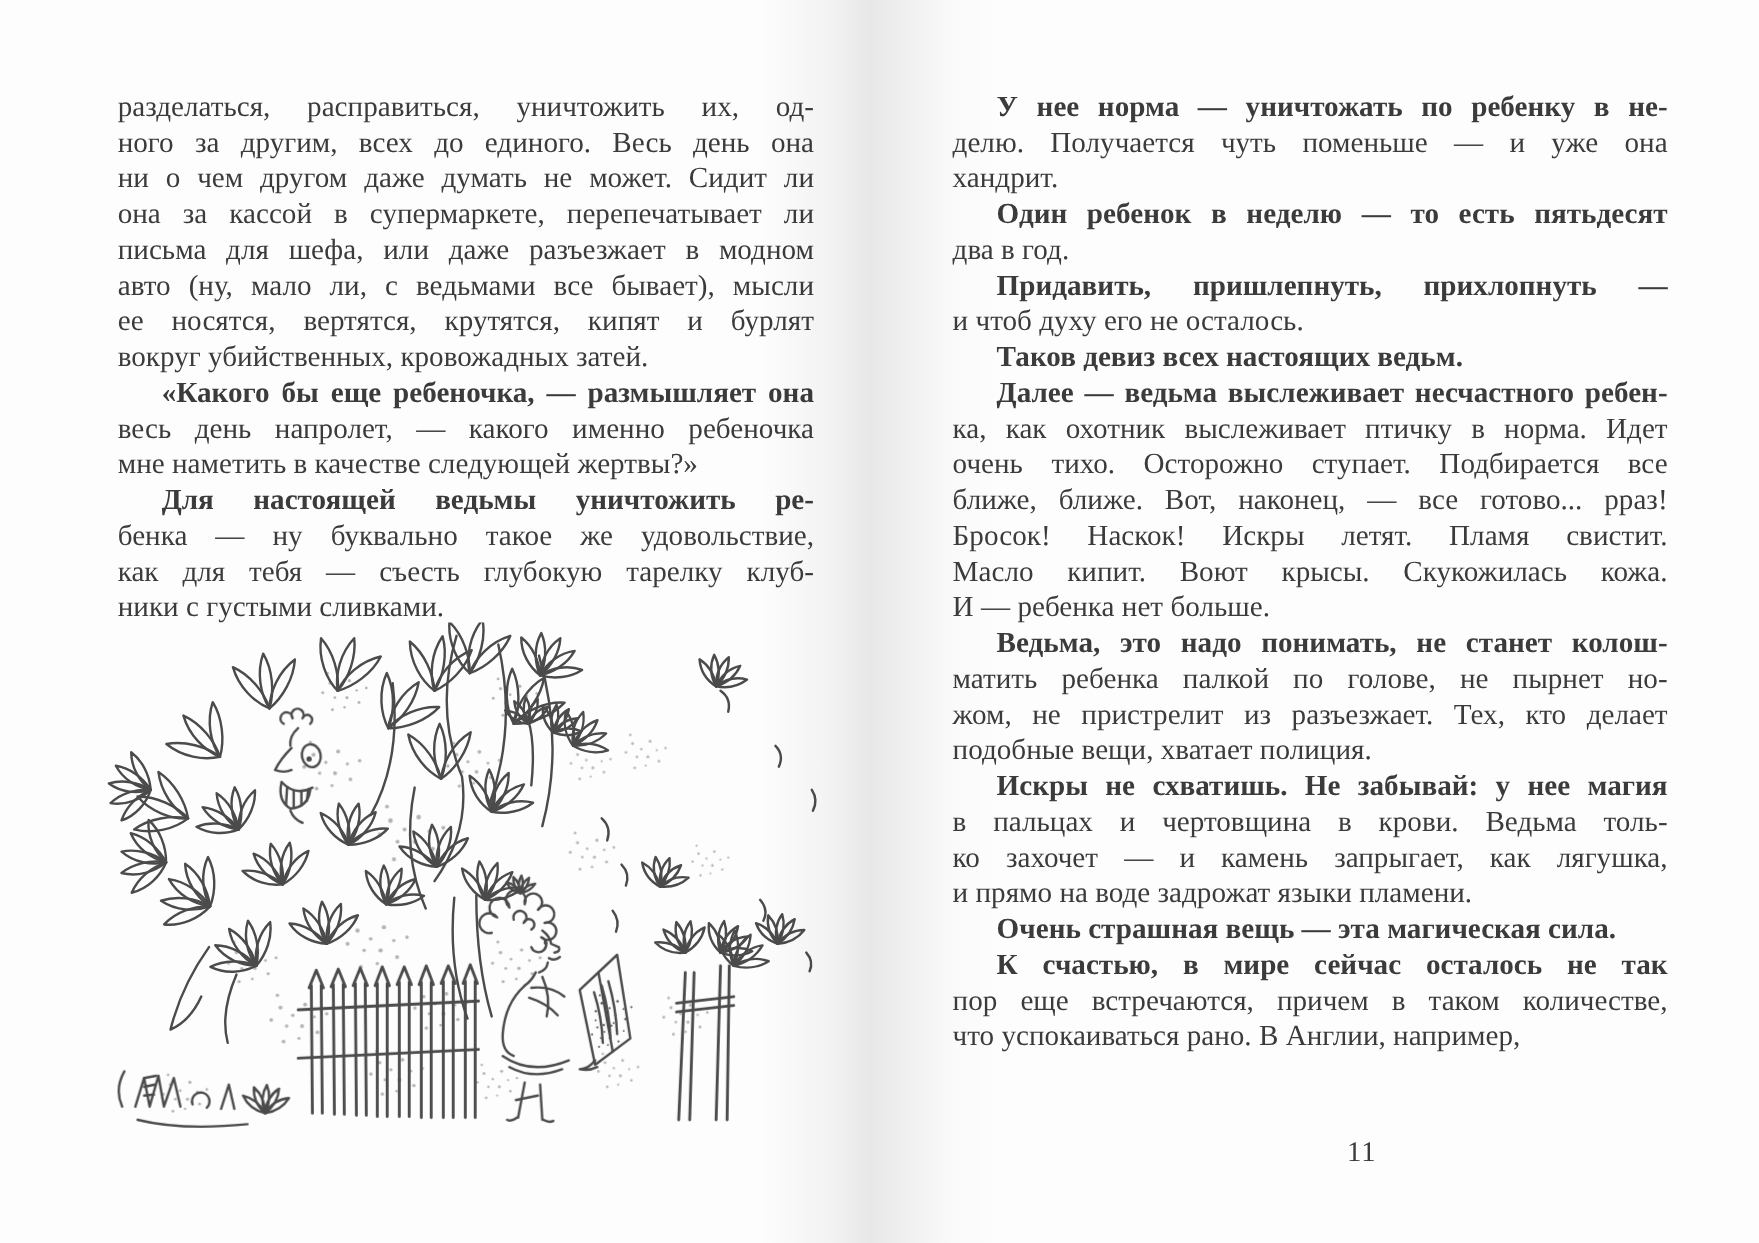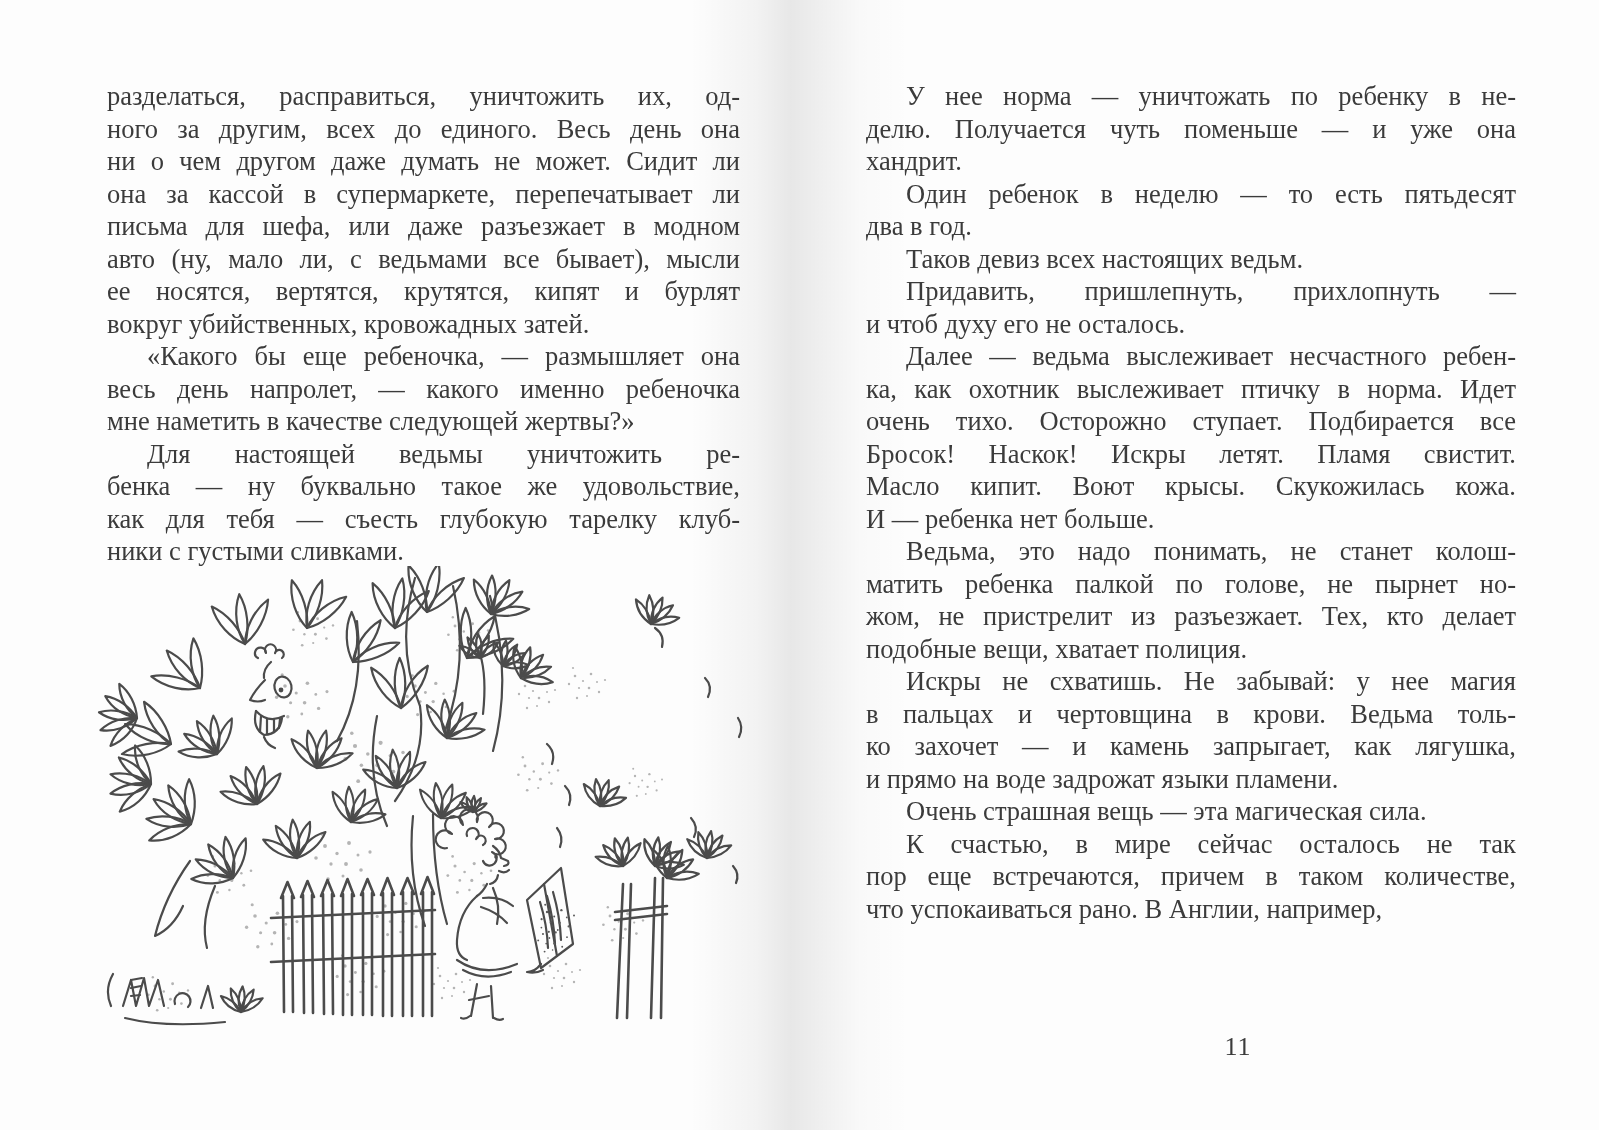--- a/index.html
+++ b/index.html
@@ -8,21 +8,21 @@
     background:#fdfdfd;
     font-family:"Liberation Serif","DejaVu Serif",serif;
     color:#3b3b3b;
   }
   .page-col{position:absolute;font-size:26.5px;line-height:32.5px;}
   #left-text{left:107px;top:80px;width:633px;}
   #right-text{left:866px;top:80px;width:650px;}
   .para{margin:0;}
   .para .line{text-align:justify;text-align-last:justify;white-space:normal;}
   .para .line.last{text-align-last:left;}
-  .para.indent .line:first-child{text-indent:40px;}
+  .para.indent .line:first-child{text-indent:40px;font-weight:bold;}
   #gutter{
     position:absolute;left:690px;top:0;width:220px;height:1130px;
     background:linear-gradient(90deg,
       rgba(0,0,0,0) 0%,
       rgba(0,0,0,0.045) 30%,
       rgba(0,0,0,0.085) 46%,
       rgba(0,0,0,0.06) 58%,
       rgba(0,0,0,0.015) 78%,
       rgba(0,0,0,0) 100%);
     pointer-events:none;
@@ -265,30 +265,31 @@
       <div class="para indent">
         <div class="line">У нее норма — уничтожать по ребенку в не-</div>
         <div class="line">делю. Получается чуть поменьше — и уже она</div>
         <div class="line last">хандрит.</div>
       </div>
       <div class="para indent">
         <div class="line">Один ребенок в неделю — то есть пятьдесят</div>
         <div class="line last">два в год.</div>
       </div>
       <div class="para indent">
-        <div class="line last">Таков девиз всех настоящих ведьм.</div>
-      </div>
-      <div class="para indent">
         <div class="line">Придавить, пришлепнуть, прихлопнуть —</div>
         <div class="line last">и чтоб духу его не осталось.</div>
+      </div>
+      <div class="para indent">
+        <div class="line last">Таков девиз всех настоящих ведьм.</div>
       </div>
       <div class="para indent">
         <div class="line">Далее — ведьма выслеживает несчастного ребен-</div>
         <div class="line">ка, как охотник выслеживает птичку в норма. Идет</div>
         <div class="line">очень тихо. Осторожно ступает. Подбирается все</div>
+        <div class="line">ближе, ближе. Вот, наконец, — все готово... рраз!</div>
         <div class="line">Бросок! Наскок! Искры летят. Пламя свистит.</div>
         <div class="line">Масло кипит. Воют крысы. Скукожилась кожа.</div>
         <div class="line last">И — ребенка нет больше.</div>
       </div>
       <div class="para indent">
         <div class="line">Ведьма, это надо понимать, не станет колош-</div>
         <div class="line">матить ребенка палкой по голове, не пырнет но-</div>
         <div class="line">жом, не пристрелит из разъезжает. Тех, кто делает</div>
         <div class="line last">подобные вещи, хватает полиция.</div>
       </div>

